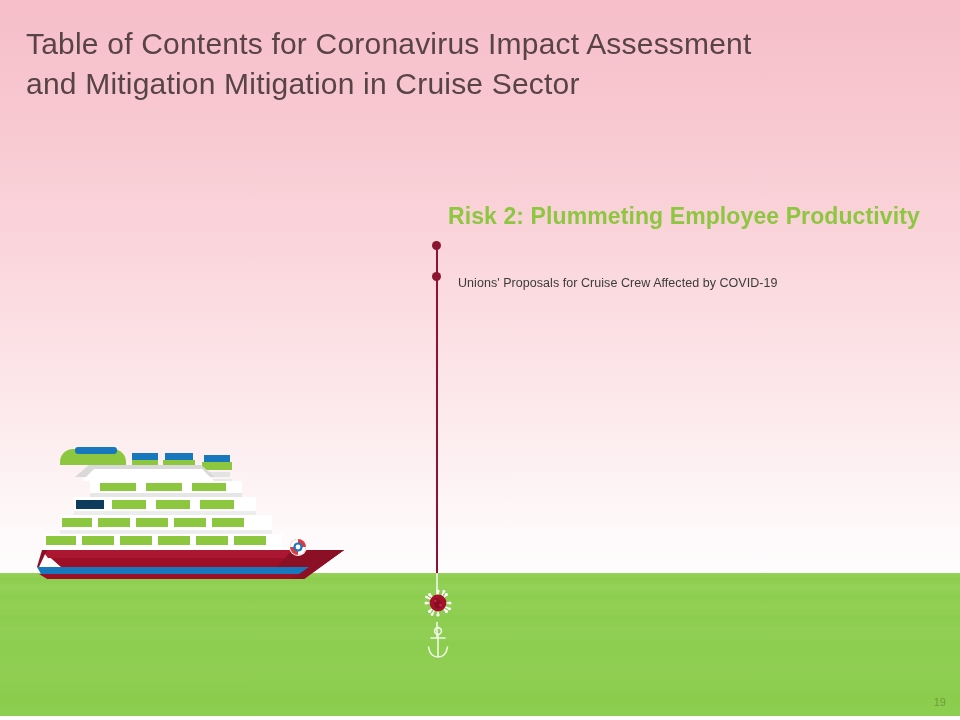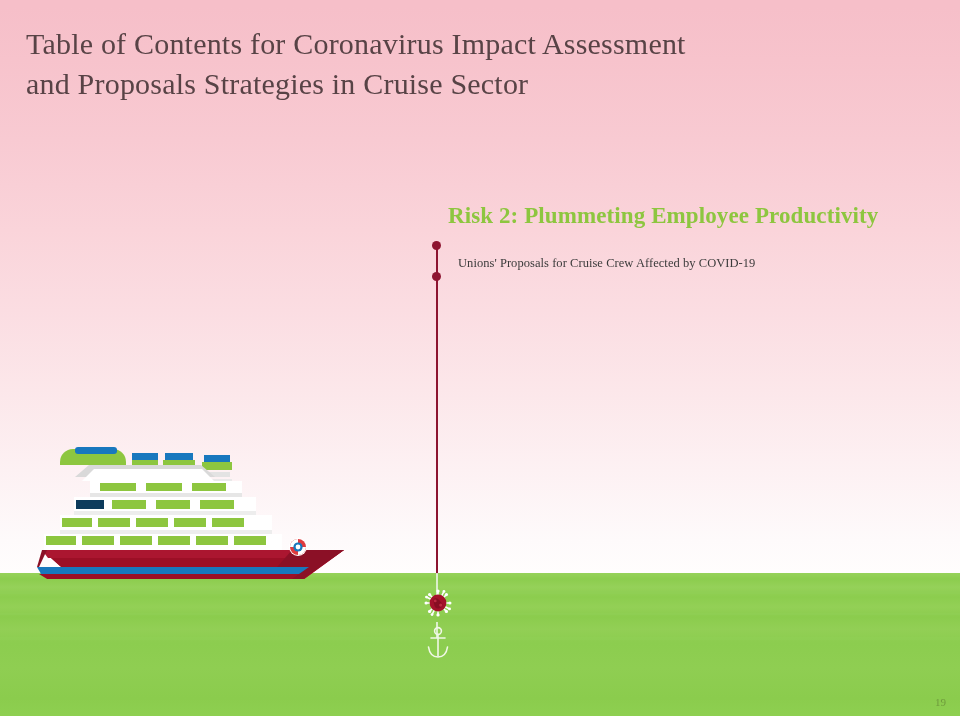--- a/index.html
+++ b/index.html
@@ -1,19 +1,19 @@
 <!DOCTYPE html>
 <html><head>
 <meta charset="utf-8">
 <style>
   html,body{margin:0;padding:0;}
   body{width:960px;height:720px;overflow:hidden;
        font-family:"Liberation Sans",sans-serif;background:#fff;}
 
-  #slide{position:relative;width:960px;height:716px;overflow:hidden;font-family:Liberation Serif, serif;}
+  #slide{position:relative;width:960px;height:716px;overflow:hidden;}
 
   
   .sky{position:absolute;left:0;top:0;width:960px;height:573px;
        background:linear-gradient(to bottom,
          #f6bfc9 0px, #f6bfc9 8px, #f7c3cc 60px, #f8cad2 140px,
          #fad4da 230px, #fbdde2 310px, #fce7ea 390px, #fdf1f3 470px,
          #fefafb 540px, #fffdfd 573px);}
   .water{position:absolute;left:0;top:573px;width:960px;height:147px;
          background:linear-gradient(to bottom,
            #96d25a 0px, #8ccd4e 6px, #95d159 14px, #8ccd4e 24px,
@@ -39,21 +39,21 @@
        background:#8d1430;left:432px;}
   .dot.d1{top:241px;}
   .dot.d2{top:272px;}
 
   .risk-head{position:absolute;left:448px;top:203px;
              color:#8dc63f;font-size:23px;font-weight:bold;letter-spacing:.1px;}
 
   .bullet-text{position:absolute;left:458px;color:#3b3b3b;
                font-size:12.5px;letter-spacing:.05px;white-space:nowrap;}
   .bullet-text.b1{top:239px;}
-  .bullet-text.b2{top:256px;}
+  .bullet-text.b2{top:276px;}
 
   
   .virus{position:absolute;left:424px;top:589px;width:28px;height:28px;}
 
   
   .anchor{position:absolute;left:425px;top:626px;width:26px;height:34px;}
 
   
   .ship{position:absolute;left:34px;top:443px;width:320px;height:136px;}
 
@@ -68,21 +68,21 @@
 
   <div class="sky"></div>
   <div class="water">
     <div class="water-band" style="top:18px;height:3px;"></div>
     <div class="water-band" style="top:40px;height:2px;"></div>
     <div class="water-band" style="top:64px;height:3px;"></div>
   </div>
 
   <div class="title">
     <span>Table of Contents for Coronavirus Impact Assessment</span>
-    <span>and Proposals Strategies in Cruise Sector</span>
+    <span>and Mitigation Mitigation in Cruise Sector</span>
   </div>
 
   <svg class="ship" viewBox="0 0 320 136">
 
     <path d="M39 6 h40 a13 13 0 0 1 13 13 v3 h-66 v-3 a13 13 0 0 1 13 -13 z" fill="#8dc63f"></path>
     <rect x="41" y="4" width="42" height="7" rx="3" fill="#1878be"></rect>
 
     <rect x="98" y="10" width="26" height="7" fill="#1878be"></rect>
     <rect x="98" y="17" width="26" height="8" fill="#8dc63f"></rect>
     <rect x="100" y="27" width="22" height="5" fill="#8dc63f"></rect>

